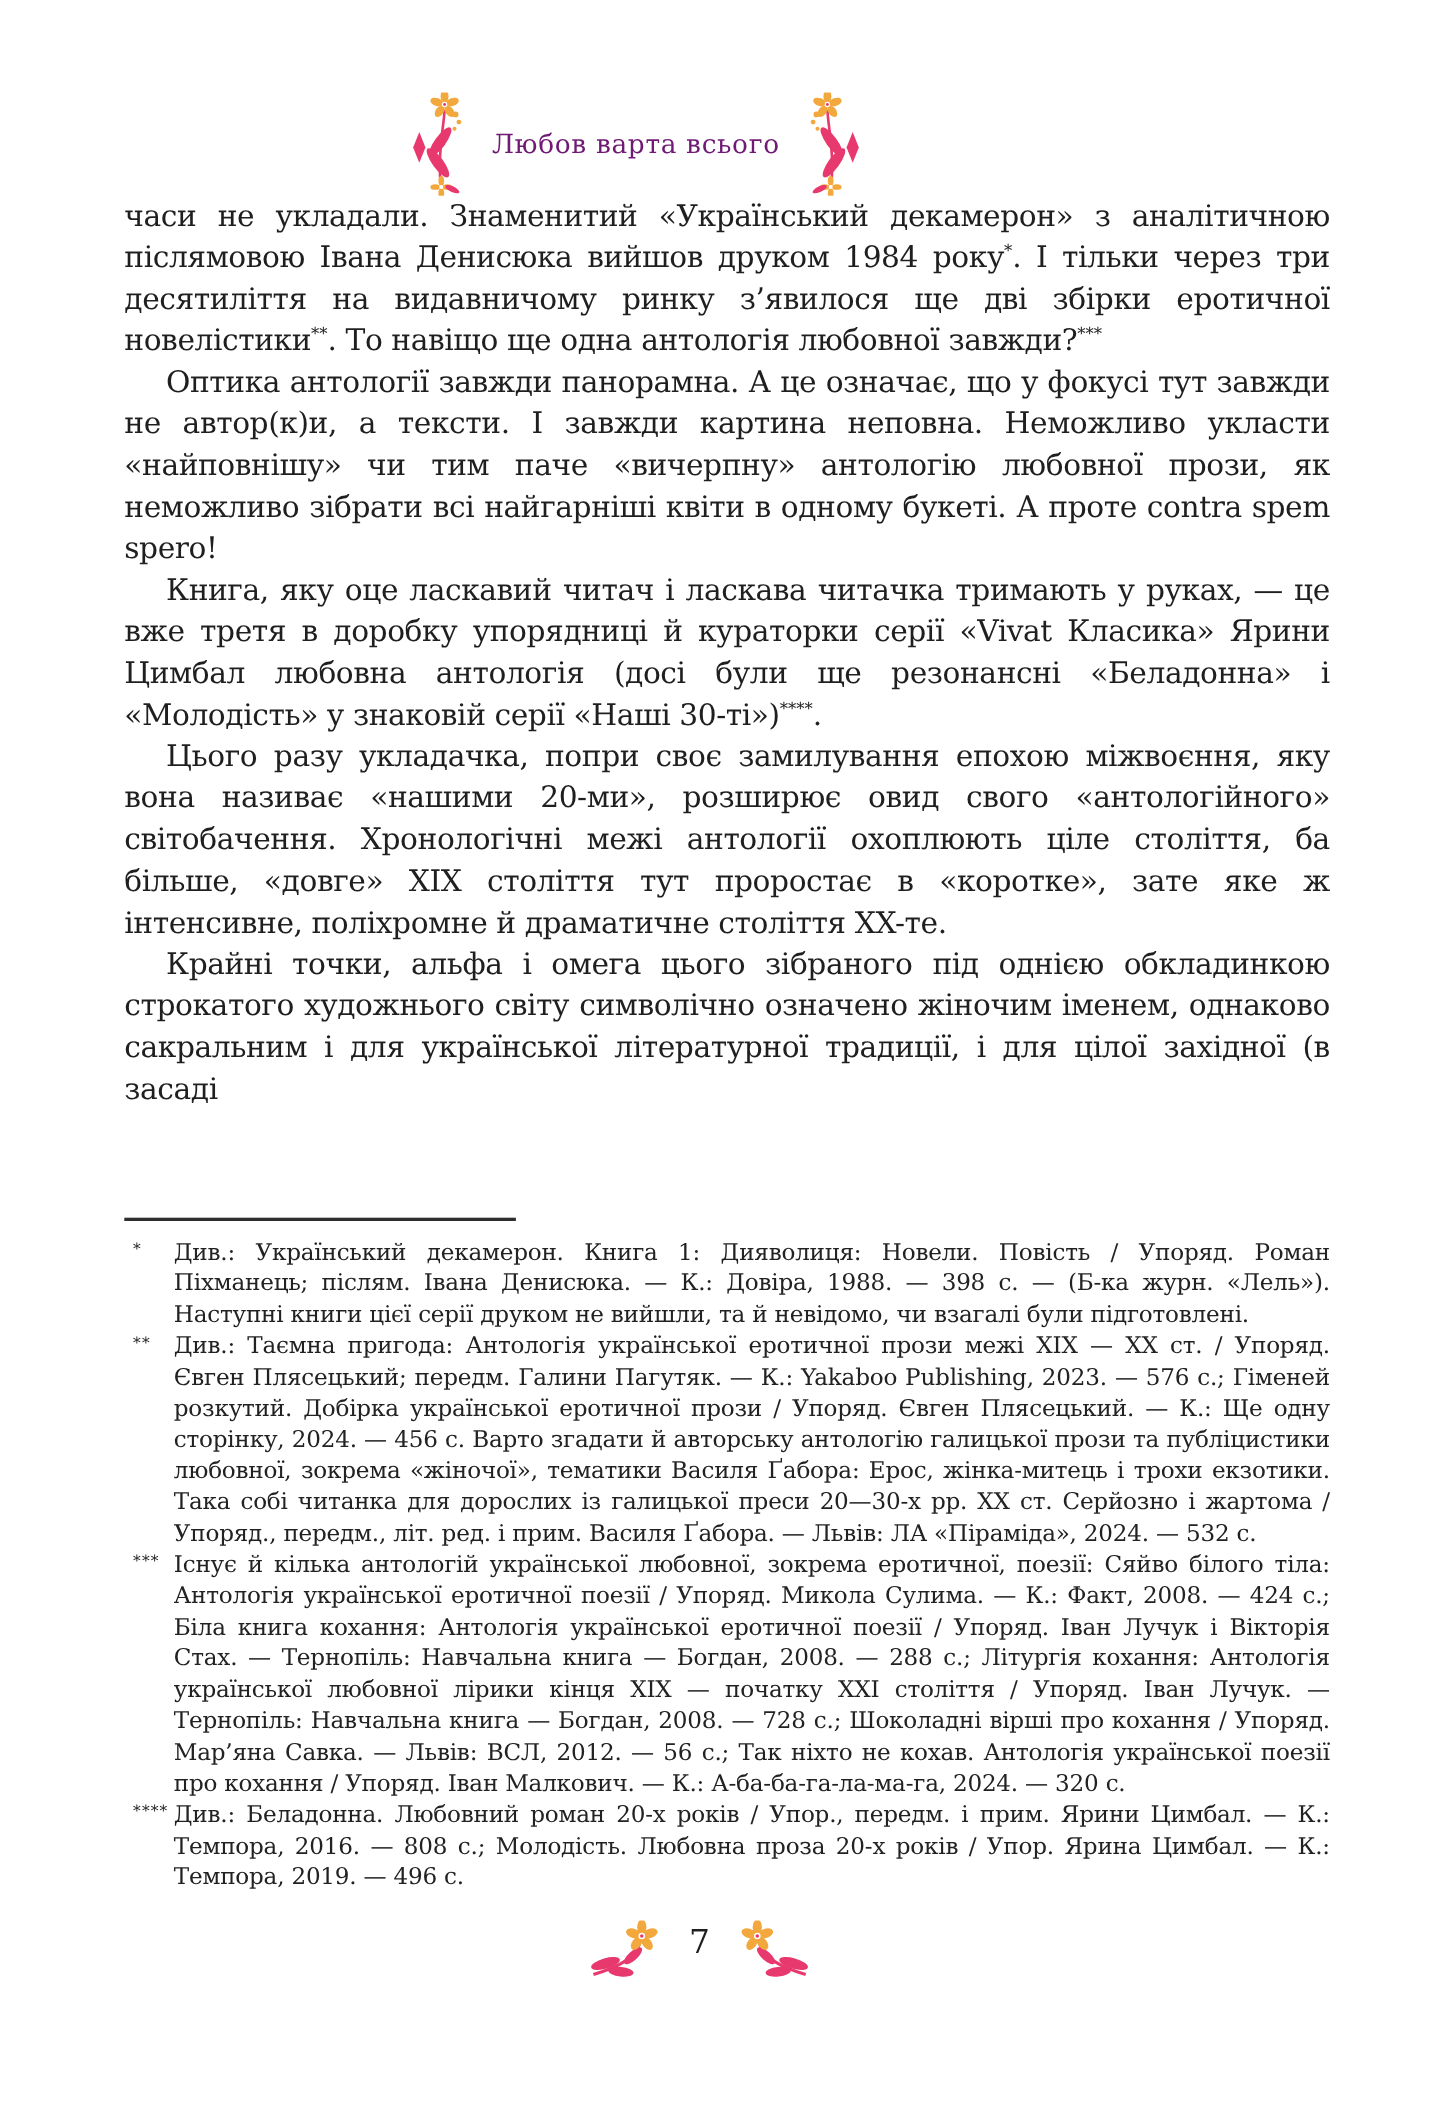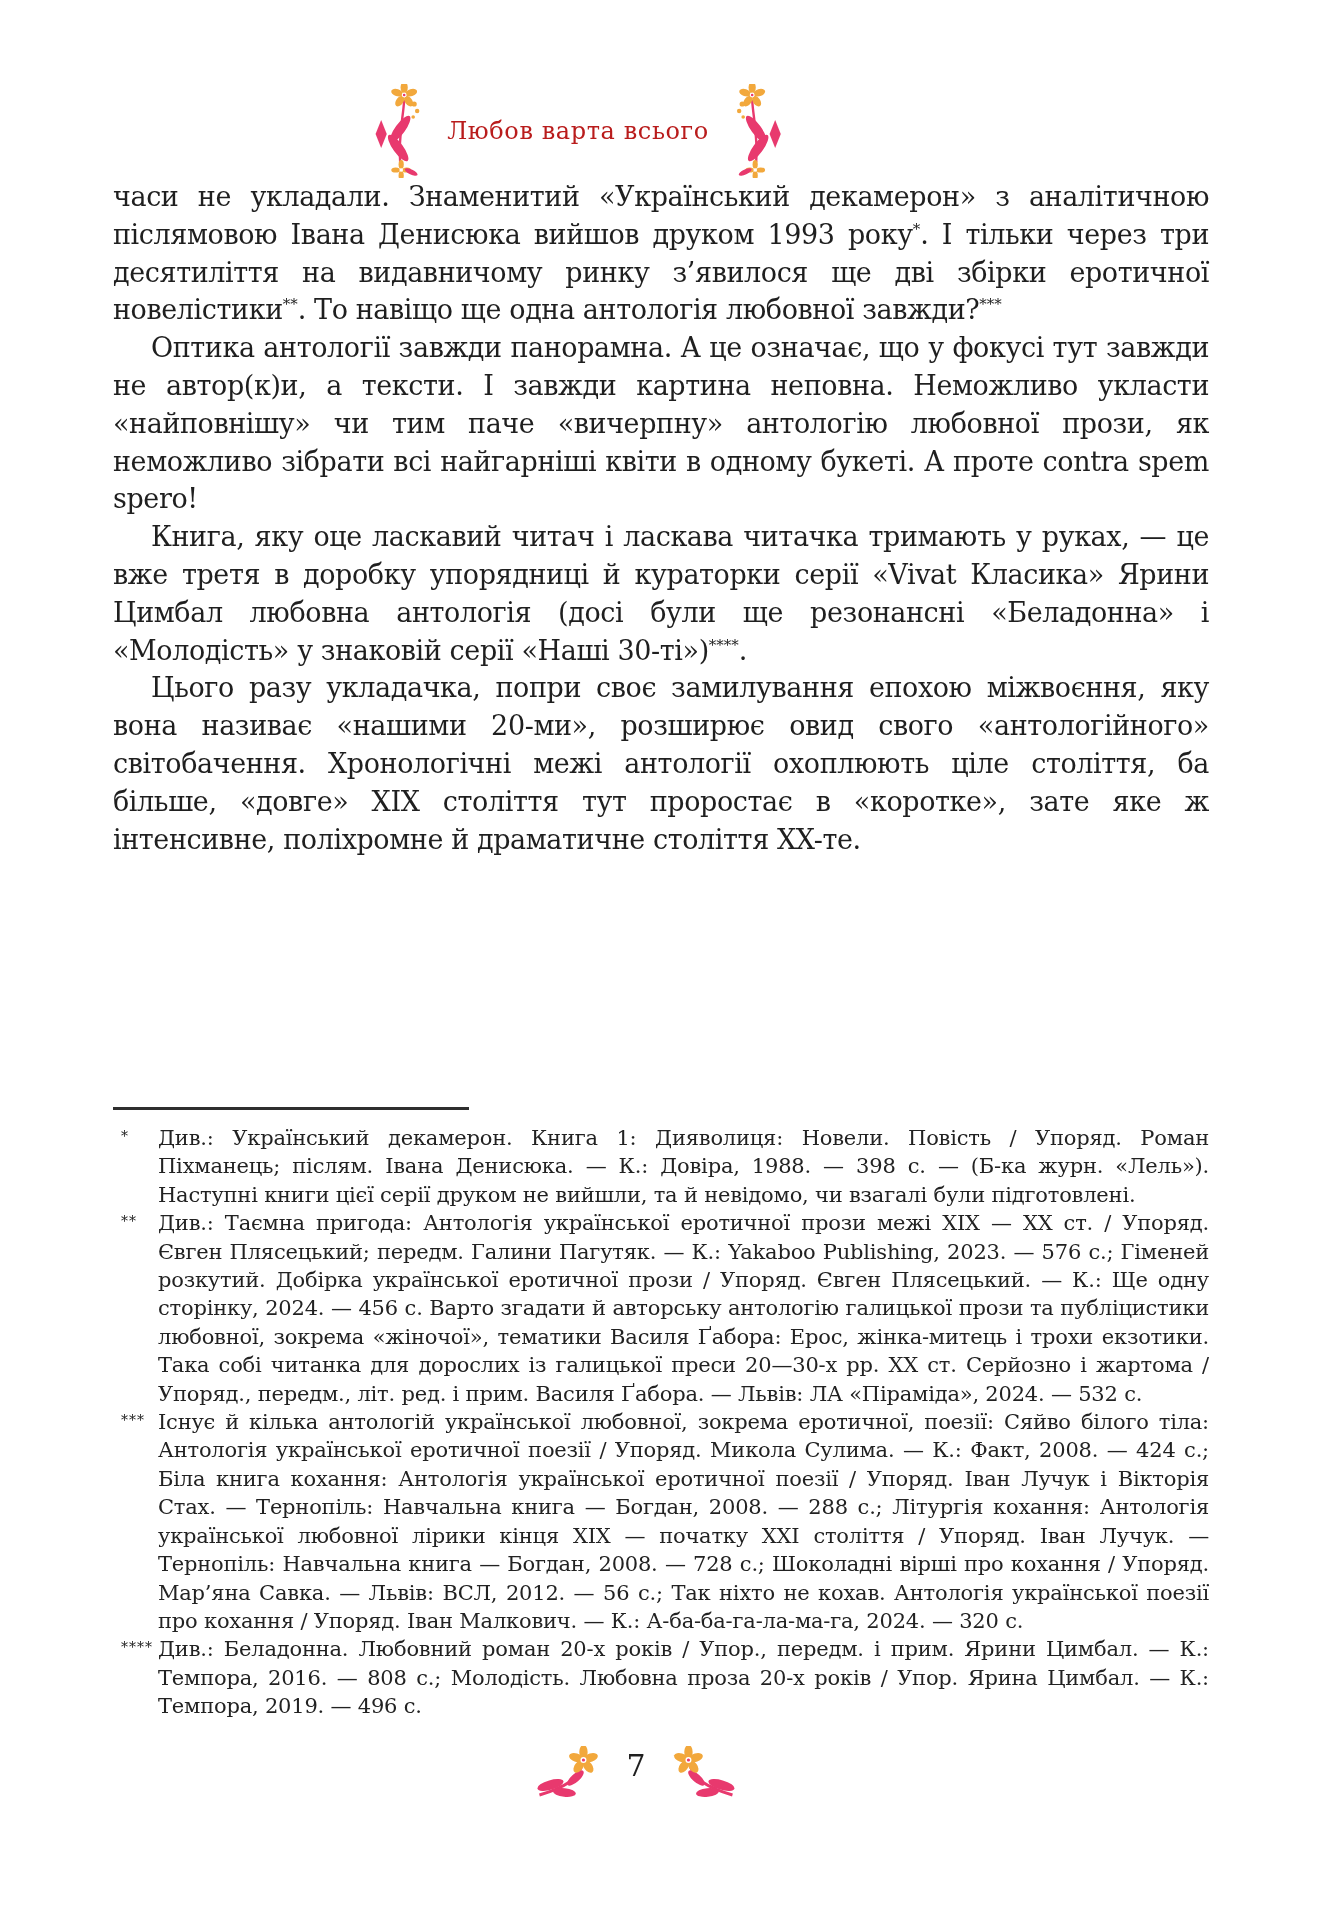--- a/index.html
+++ b/index.html
@@ -15,21 +15,21 @@
   .yl{fill:#F2A83C;}
   .pk-stroke{stroke:#E8396E;fill:none;}
   .wh{fill:#ffffff;}
 
   
   .running-head{
     position:absolute;top:84px;left:578px;transform:translateX(-50%);
     display:flex;align-items:center;gap:26px;
   }
   .head-title{
-    font-size:24px;color:#b91c1c;letter-spacing:.6px;white-space:nowrap;
+    font-size:24px;color:#701a75;letter-spacing:.6px;white-space:nowrap;
   }
   .sprig{width:48px;height:94px;display:block;}
   .mir{transform:scaleX(-1);}
 
   
   .text-block{
     position:absolute;left:113px;top:178px;width:1096px;
   }
   .para{
     margin:0;
@@ -120,24 +120,25 @@
   <svg class="sprig" viewBox="0 0 48 94">
       <use href="#sprig-shape"></use>
     </svg>
   <div class="head-title">Любов варта всього</div>
   <svg class="sprig mir" viewBox="0 0 48 94">
       <use href="#sprig-shape"></use>
     </svg>
 </header>
 
 <main class="text-block">
-    <p class="para"><span>часи не укладали. Знаменитий «Український декамерон» з аналітичною післямовою Івана Денисюка вийшов друком 1993 року</span><sup>*</sup><span>. І тільки через три десятиліття на видавничому ринку з’явилося ще дві збірки еротичної новелістики</span><sup>**</sup><span>. То навіщо ще одна антологія любовної завжди?</span><sup>***</sup></p>
+    <p class="para"><span>часи не укладали. Знаменитий «Український декамерон» з аналітичною післямовою Івана Денисюка вийшов друком 1984 року</span><sup>*</sup><span>. І тільки через три десятиліття на видавничому ринку з’явилося ще дві збірки еротичної новелістики</span><sup>**</sup><span>. То навіщо ще одна антологія любовної завжди?</span><sup>***</sup></p>
     <p class="para indent"><span>Оптика антології завжди панорамна. А це означає, що у фокусі тут завжди не автор(к)и, а тексти. І завжди картина неповна. Неможливо укласти «найповнішу» чи тим паче «вичерпну» антологію любовної прози, як неможливо зібрати всі найгарніші квіти в одному букеті. А проте contra spem spero!</span></p>
     <p class="para indent"><span>Книга, яку оце ласкавий читач і ласкава читачка тримають у руках, — це вже третя в доробку упорядниці й кураторки серії «Vivat Класика» Ярини Цимбал любовна антологія (досі були ще резонансні «Беладонна» і «Молодість» у знаковій серії «Наші 30-ті»)</span><sup>****</sup><span>.</span></p>
     <p class="para indent"><span>Цього разу укладачка, попри своє замилування епохою міжвоєння, яку вона називає «нашими 20-ми», розширює овид свого «антологійного» світобачення. Хронологічні межі антології охоплюють ціле століття, ба більше, «довге» XIX століття тут проростає в «коротке», зате яке ж інтенсивне, поліхромне й драматичне століття XX-те.</span></p>
+    <p class="para indent"><span>Крайні точки, альфа і омега цього зібраного під однією обкладинкою строкатого художнього світу символічно означено жіночим іменем, однаково сакральним і для української літературної традиції, і для цілої західної (в засаді</span></p>
   </main>
 
 <div class="fn-rule"></div>
 
 <section class="footnotes">
     <div class="footnote"><span class="fn-marker">*</span><span>Див.: Український декамерон. Книга 1: Дияволиця: Новели. Повість / Упоряд. Роман Піхманець; післям. Івана Денисюка. — К.: Довіра, 1988. — 398 с. — (Б-ка журн. «Лель»). Наступні книги цієї серії друком не вийшли, та й невідомо, чи взагалі були підготовлені.</span></div>
     <div class="footnote"><span class="fn-marker">**</span><span>Див.: Таємна пригода: Антологія української еротичної прози межі XIX — XX ст. / Упоряд. Євген Плясецький; передм. Галини Пагутяк. — К.: Yakaboo Publishing, 2023. — 576 с.; Гіменей розкутий. Добірка української еротичної прози / Упоряд. Євген Плясецький. — К.: Ще одну сторінку, 2024. — 456 с. Варто згадати й авторську антологію галицької прози та публіцистики любовної, зокрема «жіночої», тематики Василя Ґабора: Ерос, жінка-митець і трохи екзотики. Така собі читанка для дорослих із галицької преси 20—30-х рр. XX ст. Серйозно і жартома / Упоряд., передм., літ. ред. і прим. Василя Ґабора. — Львів: ЛА «Піраміда», 2024. — 532 с.</span></div>
     <div class="footnote"><span class="fn-marker">***</span><span>Існує й кілька антологій української любовної, зокрема еротичної, поезії: Сяйво білого тіла: Антологія української еротичної поезії / Упоряд. Микола Сулима. — К.: Факт, 2008. — 424 с.; Біла книга кохання: Антологія української еротичної поезії / Упоряд. Іван Лучук і Вікторія Стах. — Тернопіль: Навчальна книга — Богдан, 2008. — 288 с.; Літургія кохання: Антологія української любовної лірики кінця XIX — початку XXI століття / Упоряд. Іван Лучук. — Тернопіль: Навчальна книга — Богдан, 2008. — 728 с.; Шоколадні вірші про кохання / Упоряд. Мар’яна Савка. — Львів: ВСЛ, 2012. — 56 с.; Так ніхто не кохав. Антологія української поезії про кохання / Упоряд. Іван Малкович. — К.: А-ба-ба-га-ла-ма-га, 2024. — 320 с.</span></div>
     <div class="footnote"><span class="fn-marker">****</span><span>Див.: Беладонна. Любовний роман 20-х років / Упор., передм. і прим. Ярини Цимбал. — К.: Темпора, 2016. — 808 с.; Молодість. Любовна проза 20-х років / Упор. Ярина Цимбал. — К.: Темпора, 2019. — 496 с.</span></div>
   </section>

